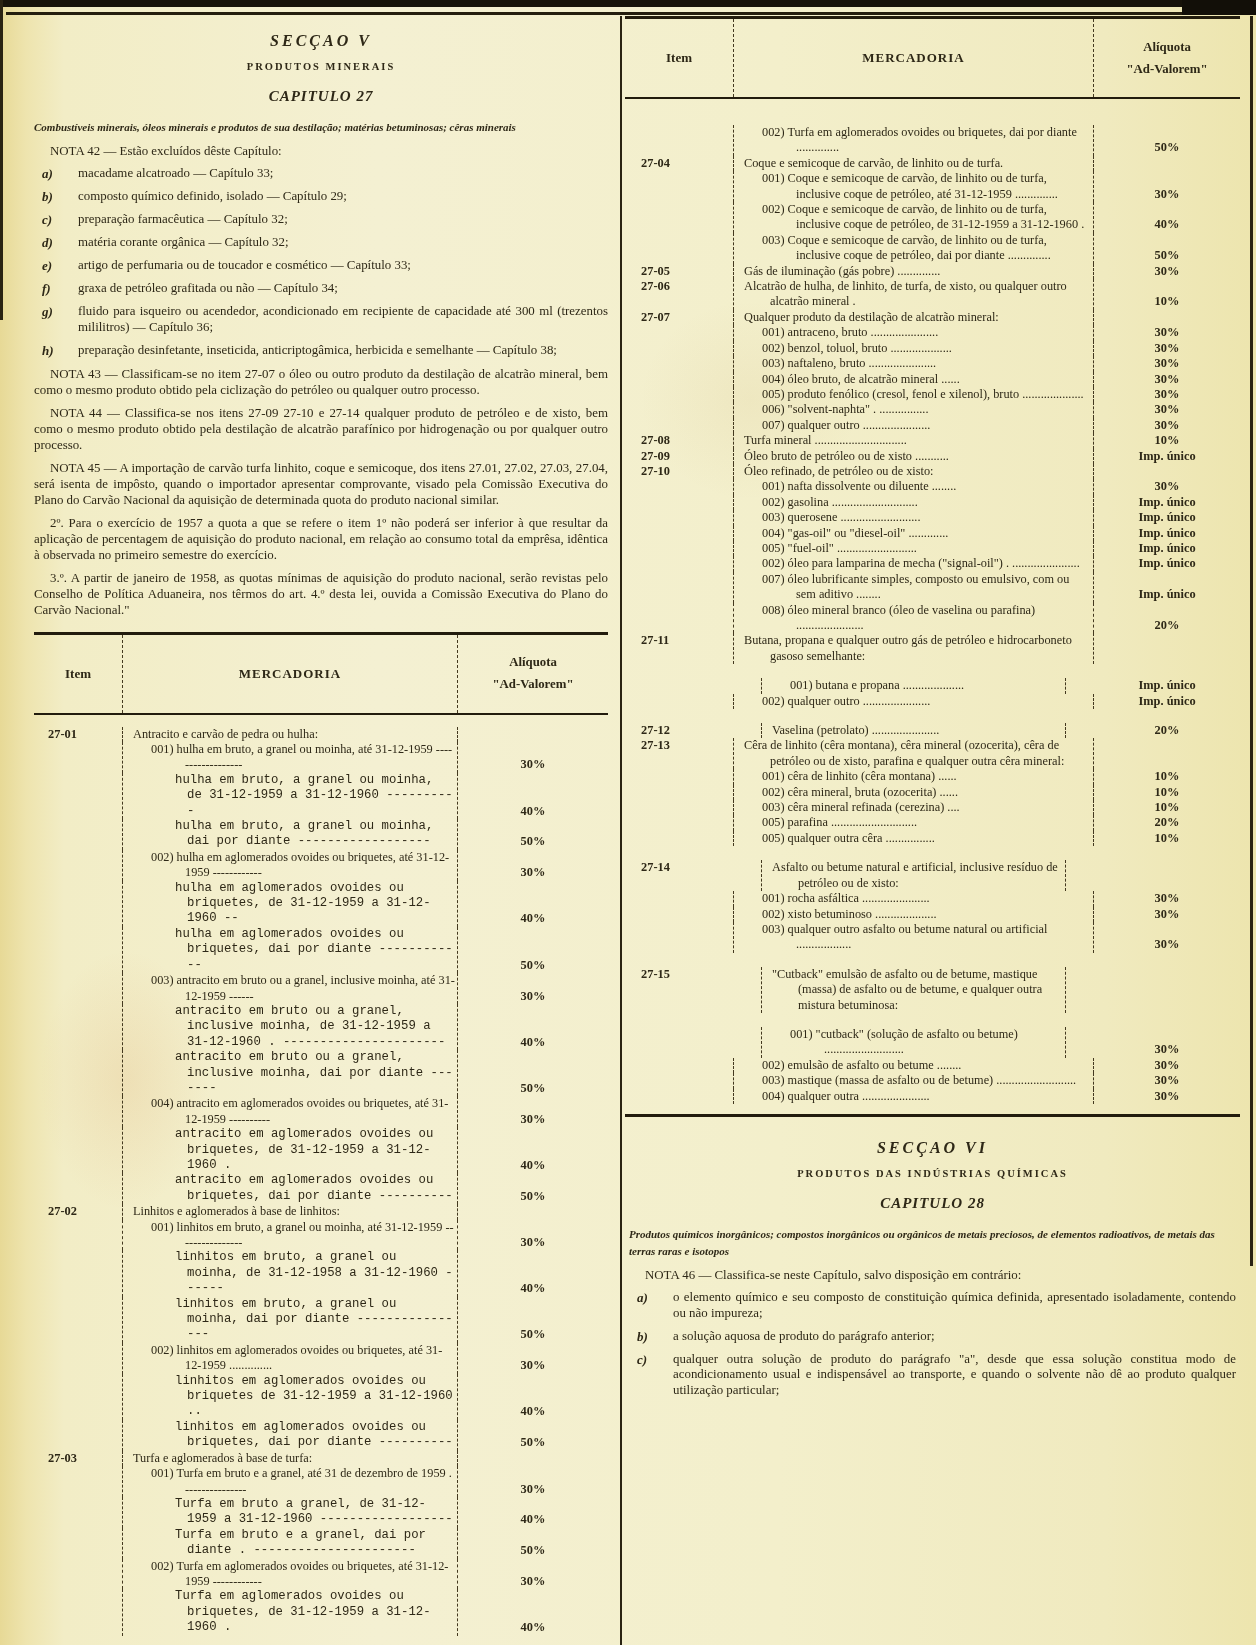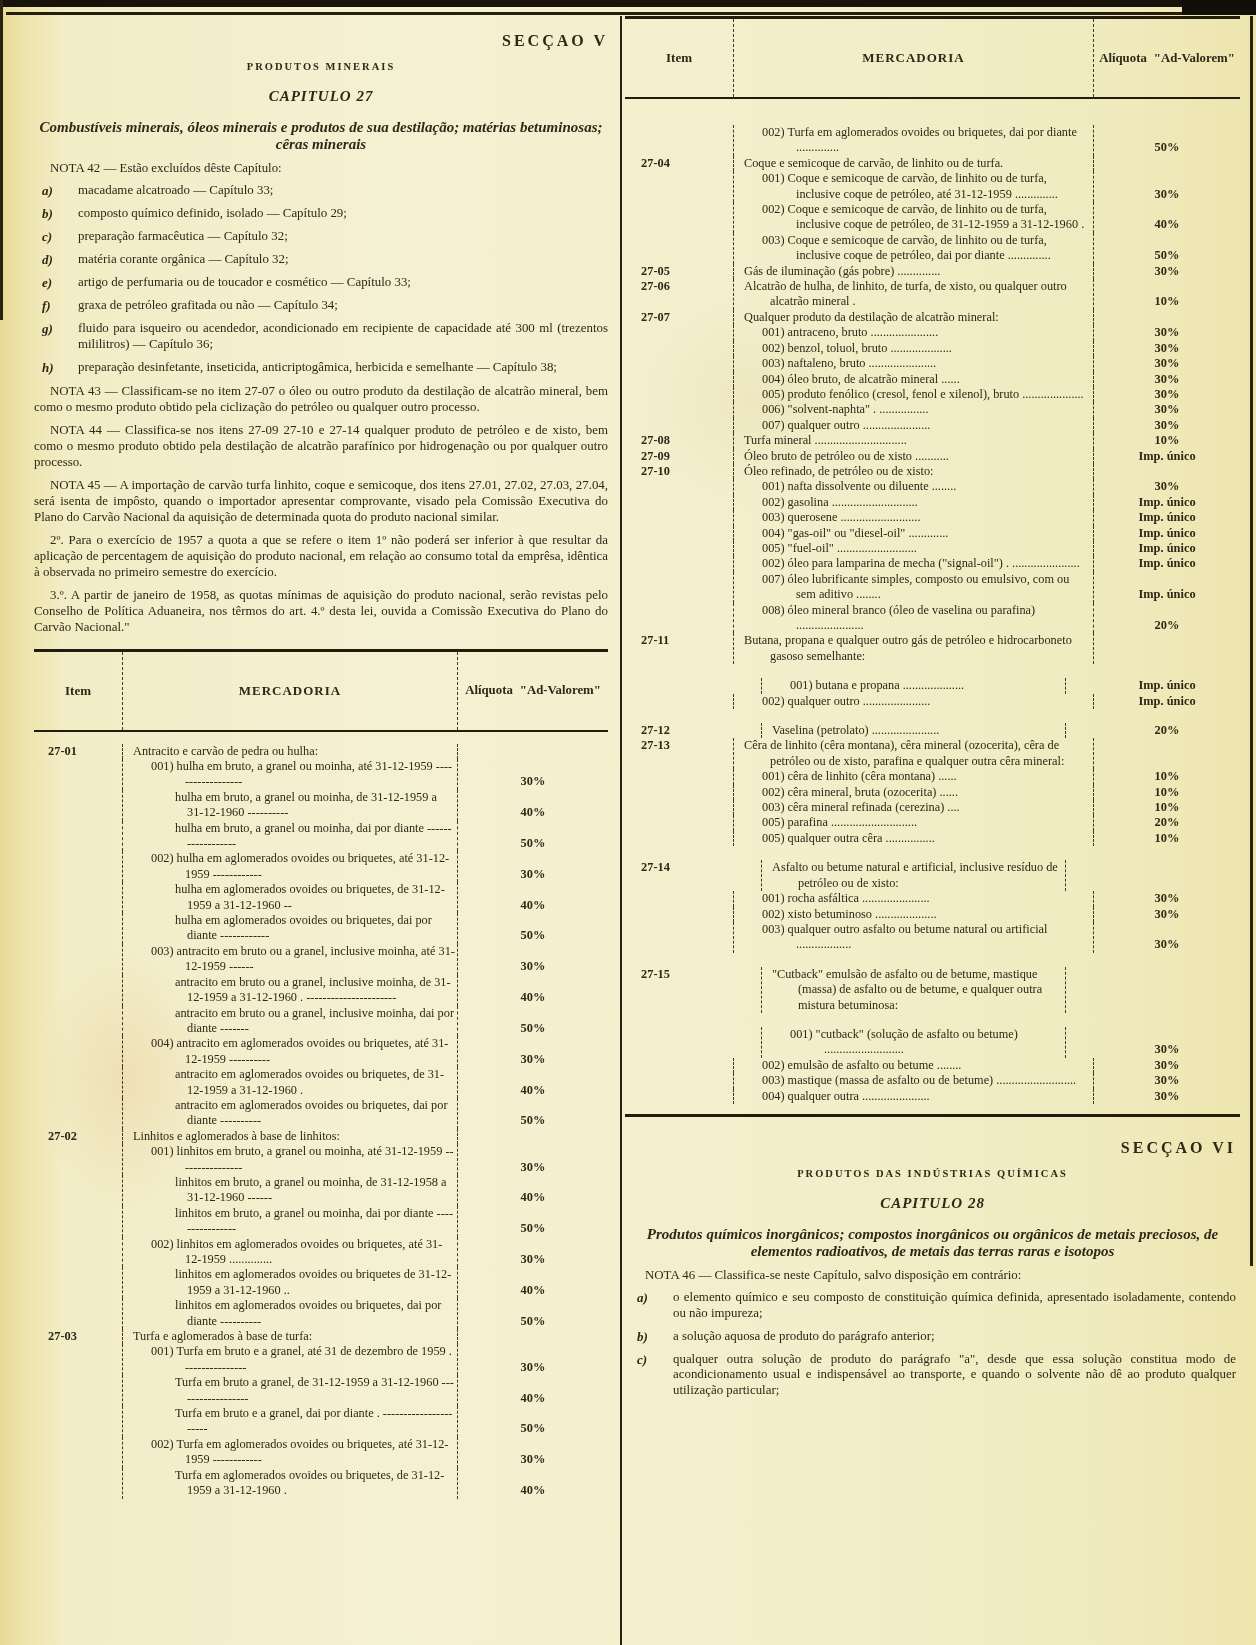--- a/index.html
+++ b/index.html
@@ -18,52 +18,52 @@
   .col-divider{position:absolute;left:620px;top:16px;width:2px;bottom:0;background:#2a2312;}
   .stain{position:absolute;pointer-events:none;}
   .stain.s1{left:40px;top:950px;width:170px;height:260px;background:radial-gradient(closest-side,rgba(205,120,40,.12),transparent);}
   .stain.s2{left:640px;top:300px;width:220px;height:200px;background:radial-gradient(closest-side,rgba(180,140,60,.08),transparent);}
 
   .cols{position:absolute;top:16px;left:8px;right:8px;bottom:0;display:flex;}
   .col-left{width:612px;box-sizing:border-box;padding:16px 12px 0 26px;}
   .col-right{flex:1;box-sizing:border-box;padding:0 8px 0 5px;}
 
   
-  .sec-title{text-align:right;font-weight:bold;font-size:16px;letter-spacing:3px;}
+  .sec-title{text-align:center;font-weight:bold;font-size:16px;letter-spacing:3px;font-style:italic;}
   .sec-sub{text-align:center;font-weight:bold;font-size:10.5px;letter-spacing:2px;margin-top:11px;}
   .chapter{text-align:center;font-weight:bold;font-style:italic;font-size:15px;letter-spacing:1px;margin-top:16px;}
-  .intro{font-weight:bold;font-style:italic;text-align:center;font-size:15px;line-height:17px;margin-top:14px;}
+  .intro{font-weight:bold;font-style:italic;text-align:left;font-size:11px;line-height:17px;margin-top:14px;}
 
   
   .para{font-size:12.9px;line-height:16px;text-align:justify;margin:7px 0 0 0;text-indent:16px;}
   .nitems{margin-top:2px;}
   .nitem{display:flex;margin-top:7px;}
   .nletter{width:44px;box-sizing:border-box;padding-left:8px;font-weight:bold;font-style:italic;font-size:13px;flex:none;}
   .ntext{flex:1;font-size:12.9px;line-height:15.8px;text-align:justify;}
 
   
   .tbl{margin-top:14px;}
   .thead{display:flex;border-top:3px solid #221c0d;border-bottom:2.5px solid #221c0d;}
   .th-item{width:88px;display:flex;align-items:center;justify-content:center;font-size:13px;font-weight:bold;}
   .th-merc{flex:1;display:flex;align-items:center;justify-content:center;font-size:13px;font-weight:bold;letter-spacing:1px;
     border-left:1.5px dashed #44391f;border-right:1.5px dashed #44391f;min-height:78px;}
-  .th-rate{width:150px;display:flex;flex-direction:row;align-items:center;justify-content:center;font-size:12.8px;font-weight:bold;gap:7px;}
+  .th-rate{width:150px;display:flex;flex-direction:column;align-items:center;justify-content:center;font-size:12.8px;font-weight:bold;gap:7px;}
   .tbl-right .th-item{width:108px;}
   .tbl-right .th-rate{width:146px;}
   .tbody{padding-top:12px;}
   .tbody-right{padding-top:26px;}
   .trow{display:flex;}
   .trow.gap{margin-top:14px;gap:28px;}
   .c-item{width:88px;box-sizing:border-box;flex:none;font-weight:bold;font-size:12.4px;line-height:15.4px;padding-left:14px;}
   .tbl-right .c-item{width:108px;padding-left:16px;}
   .c-desc{flex:1;border-left:1.5px dashed #44391f;border-right:1.5px dashed #44391f;
     font-size:12.3px;line-height:15.4px;box-sizing:border-box;padding-right:2px;}
   .c-desc.lvl0{padding-left:36px;text-indent:-26px;}
   .c-desc.lvl1{padding-left:62px;text-indent:-34px;}
-  .c-desc.lvl2{padding-left:64px;text-indent:-12px;}
+  .c-desc.lvl2{padding-left:64px;text-indent:-12px;font-family:Liberation Mono, monospace;}
   .c-rate{width:150px;flex:none;display:flex;align-items:flex-end;justify-content:center;
     font-weight:bold;font-size:12.4px;line-height:15.4px;padding-bottom:0;}
   .tbl-right .c-rate{width:146px;}
   .tbl-bottom-rule{border-bottom:3px solid #221c0d;margin-top:10px;}
 
   
   .sec6{margin-top:22px;padding:0 4px;}
 </style>
 </head>
 <body>

